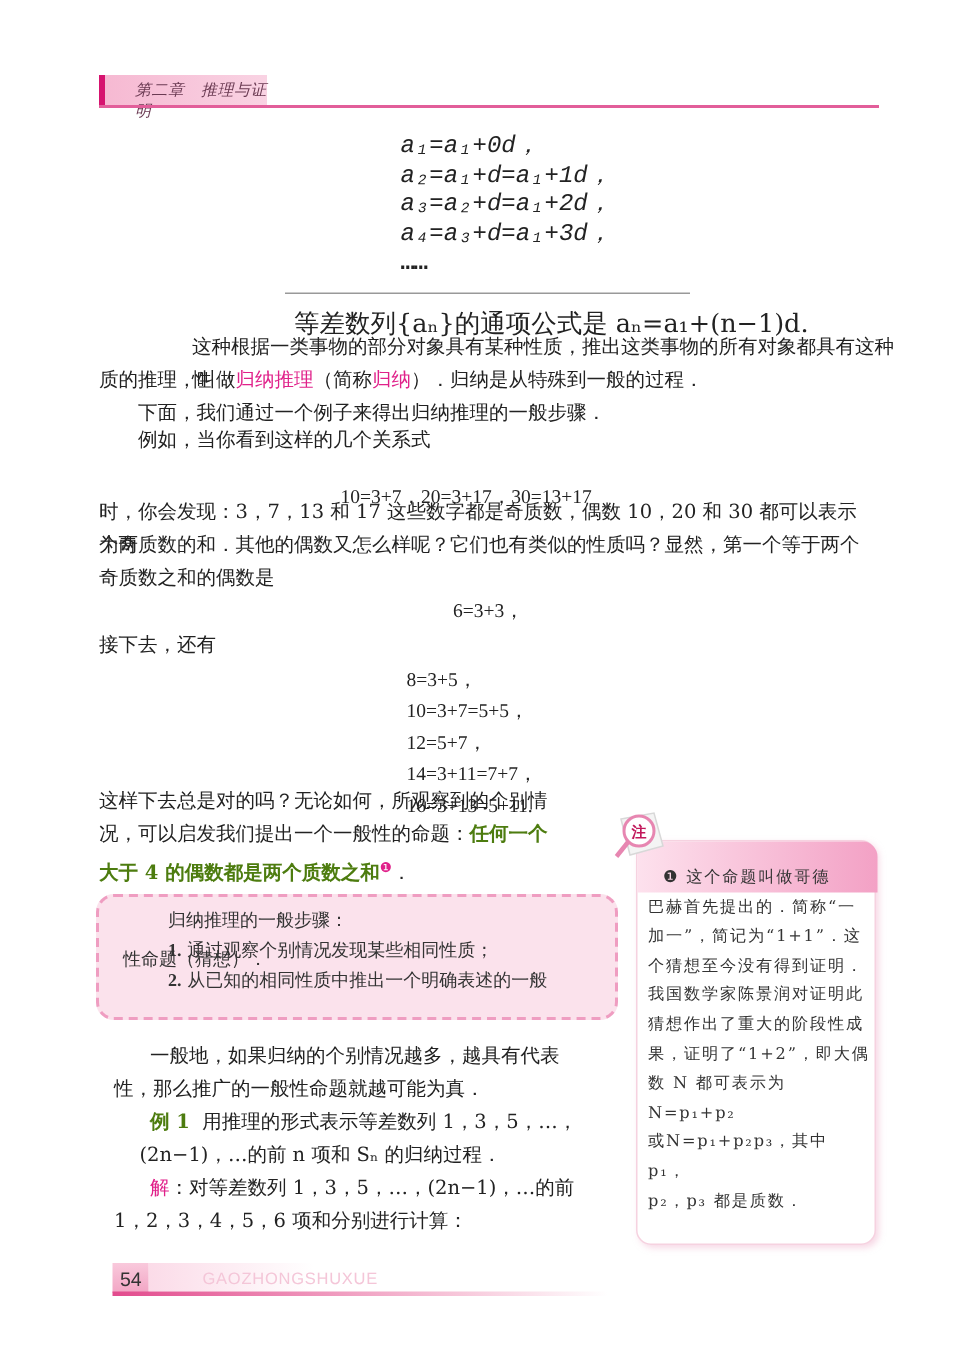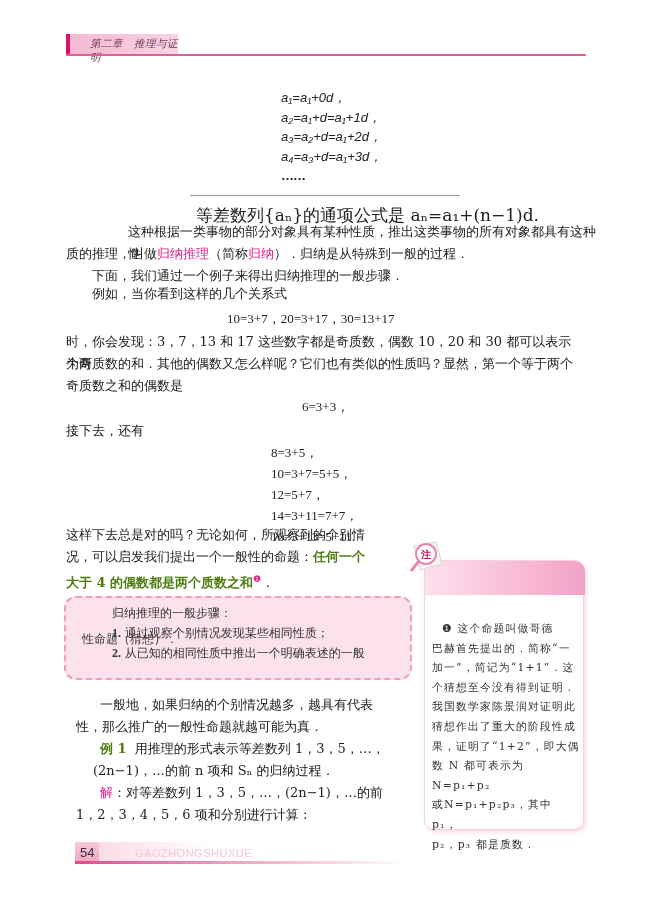--- a/index.html
+++ b/index.html
@@ -1,28 +1,28 @@
 <!DOCTYPE html>
 <html><head>
 <meta charset="utf-8">
 <style>
   * { margin: 0; padding: 0; box-sizing: border-box; }
   html, body { width: 650px; height: 912px; background: #ffffff; overflow: hidden; }
   body { position: relative; font-family: "DejaVu Serif", "Liberation Serif", serif; color: #222; }
 
-  .header { position: absolute; left: 66px; top: 34px; width: 520px; height: 22px; }
+  .header { position: absolute; left: 66px; top: 50px; width: 520px; height: 22px; }
   .header-bar { position: absolute; left: 0; top: 0; width: 4px; height: 21px; background: #d6136f; }
   .header-tab { position: absolute; left: 4px; top: 0; width: 108px; height: 20px;
     background: linear-gradient(to right, #f6b9d2, #f9d3e3); }
   .header-title { position: absolute; left: 20px; top: 3px; font-family: "DejaVu Sans", sans-serif;
     font-size: 10.5px; font-style: italic; color: #6a3a52; letter-spacing: 0.5px; }
   .header-line { position: absolute; left: 0; top: 20px; width: 520px; height: 1.5px; background: #e25e9a; }
 
-  .eq-block { position: absolute; left: 281px; top: 88px; font-family: Liberation Sans, sans-serif;
-    font-size: 13px; line-height: 19.5px; font-style: italic; }
+  .eq-block { position: absolute; left: 267px; top: 88px; font-family: Liberation Mono, monospace;
+    font-size: 16px; line-height: 19.5px; font-style: italic; }
   .eq-block .dots { font-style: normal; letter-spacing: -1px; font-weight: bold; }
   .rule { position: absolute; left: 190px; top: 195px; width: 270px; height: 1px; background: #999; }
   .formula { position: absolute; left: 196px; top: 204px; font-size: 17px; }
 
   .para { position: absolute; font-size: 13px; line-height: 22px; color: #222; }
   .mag { color: #e0218a; }
   .bold-mag { color: #4d7c0f; font-weight: bold; }
   .center-eq { position: absolute; font-family: "Liberation Serif", serif; font-size: 13px; }
 
   .box { position: absolute; left: 64px; top: 596px; width: 348px; height: 84px;
@@ -70,21 +70,21 @@
 </div>
 <div class="rule"></div>
 <div class="formula">等差数列{aₙ}的通项公式是 aₙ=a₁+(n−1)d.</div>
 
 <div class="para" style="left:92px; top:221px; width:480px;margin-left:36px;">这种根据一类事物的部分对象具有某种性质，推出这类事物的所有对象都具有这种性</div>
 <div class="para" style="left:66px; top:243px; width:500px;">
   <span>质的推理，叫做</span><span class="mag">归纳推理</span><span>（简称</span><span class="mag">归纳</span><span>）．归纳是从特殊到一般的过程．</span>
 </div>
 <div class="para" style="left:92px; top:265px;">下面，我们通过一个例子来得出归纳推理的一般步骤．</div>
 <div class="para" style="left:92px; top:283px;">例如，当你看到这样的几个关系式</div>
-<div class="center-eq" style="left:227px; top:310px;text-align:center;">10=3+7，20=3+17，30=13+17</div>
+<div class="center-eq" style="left:227px; top:322px;text-align:center;">10=3+7，20=3+17，30=13+17</div>
 
 <div class="para" style="left:66px; top:331px; width:510px;">时，你会发现：3，7，13 和 17 这些数字都是奇质数，偶数 10，20 和 30 都可以表示为两</div>
 <div class="para" style="left:66px; top:353px; width:510px;">个奇质数的和．其他的偶数又怎么样呢？它们也有类似的性质吗？显然，第一个等于两个</div>
 <div class="para" style="left:66px; top:375px;">奇质数之和的偶数是</div>
 <div class="center-eq" style="left:302px; top:398px;">6=3+3，</div>
 <div class="para" style="left:66px; top:420px;">接下去，还有</div>
 
 <div class="center-eq" style="left:271px; top:442px; line-height:21px;">
   <div>8=3+5，</div>
   <div>10=3+7=5+5，</div>
@@ -126,21 +126,21 @@
 <div class="note">
   <div class="note-top"></div>
 </div>
 <svg class="note-icon" viewBox="0 0 38 38">
   <path d="M6 8 L28 4 L34 26 L12 32 Z" fill="#f4f4f4" stroke="#d8d8d8"></path>
   <circle cx="18" cy="16" r="10" fill="#ffffff" stroke="#e786b1" stroke-width="2"></circle>
   <line x1="11" y1="23" x2="3" y2="33" stroke="#e786b1" stroke-width="3"></line>
   <text x="13" y="20" font-size="10" fill="#c2185b" font-family="DejaVu Serif, serif" font-weight="bold">注</text>
 </svg>
 <div class="note-text">
-  <div style="text-indent:10px;margin-top:44px;">❶ 这个命题叫做哥德</div>
+  <div style="text-indent:10px;">❶ 这个命题叫做哥德</div>
   <div>巴赫首先提出的．简称“一</div>
   <div>加一”，简记为“1+1”．这</div>
   <div>个猜想至今没有得到证明．</div>
   <div>我国数学家陈景润对证明此</div>
   <div>猜想作出了重大的阶段性成</div>
   <div>果，证明了“1+2”，即大偶</div>
   <div>数 N 都可表示为 N=p₁+p₂</div>
   <div>或N=p₁+p₂p₃，其中 p₁，</div>
   <div>p₂，p₃ 都是质数．</div>
 </div>

